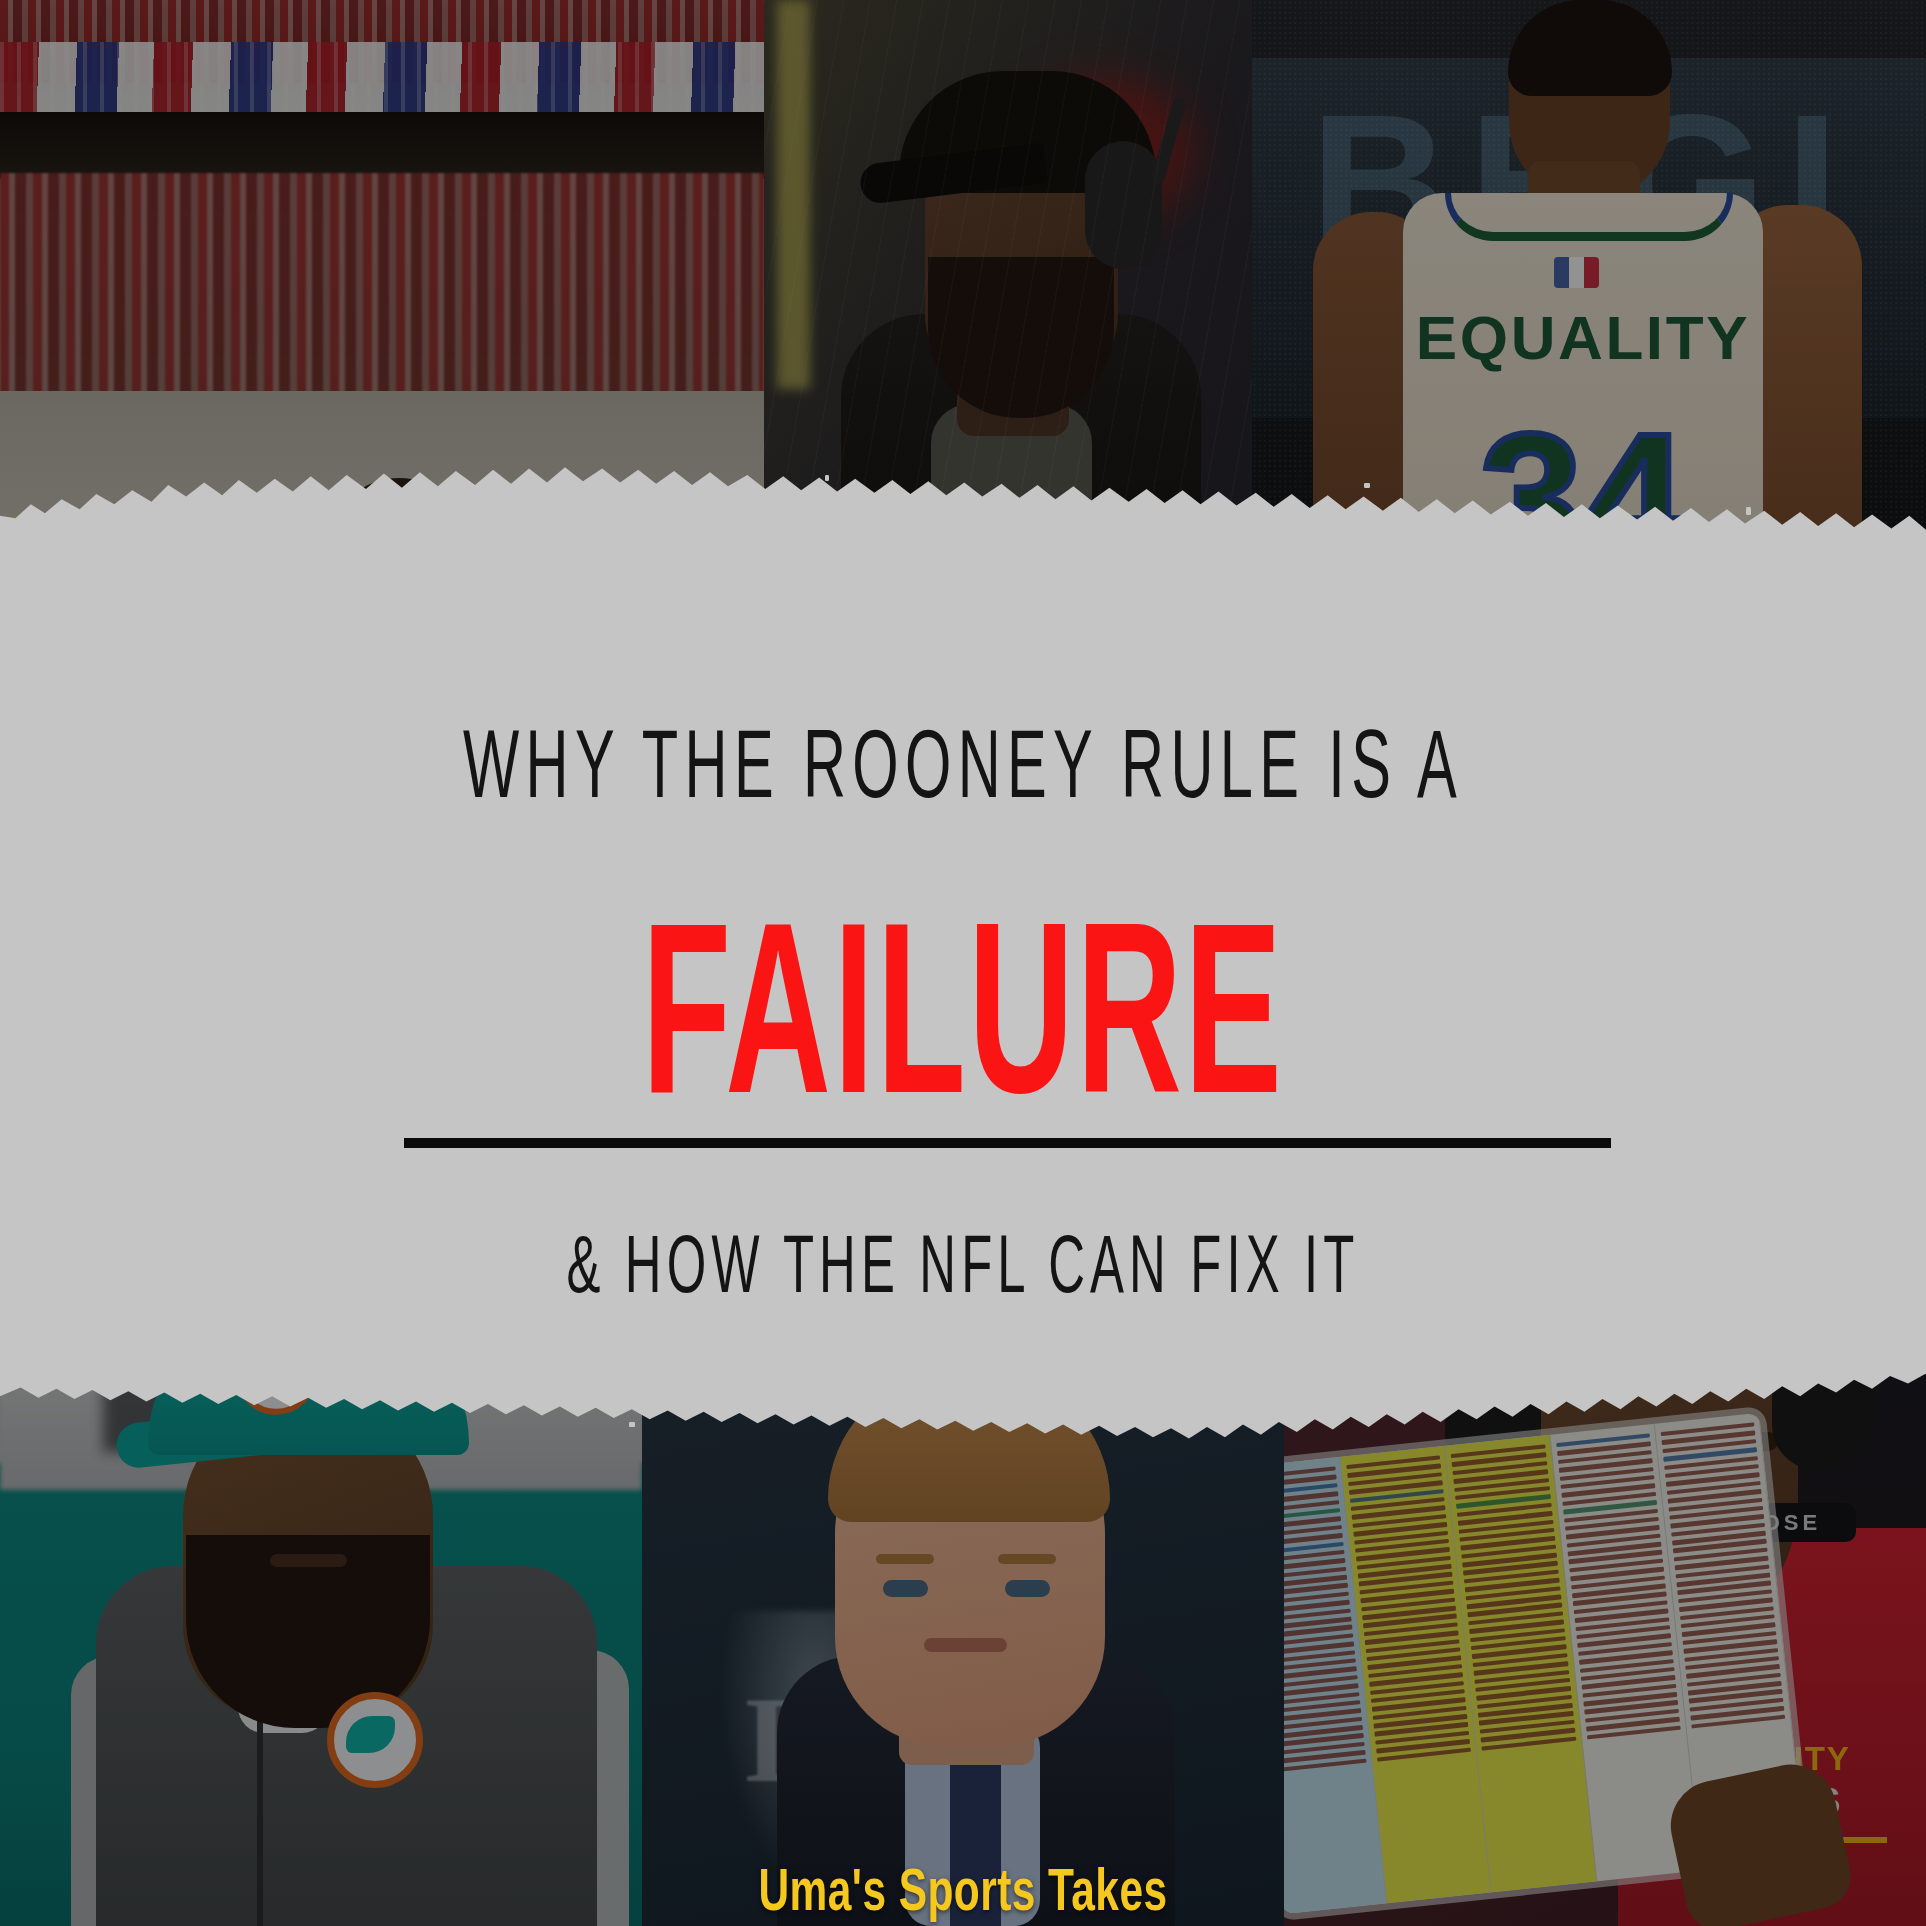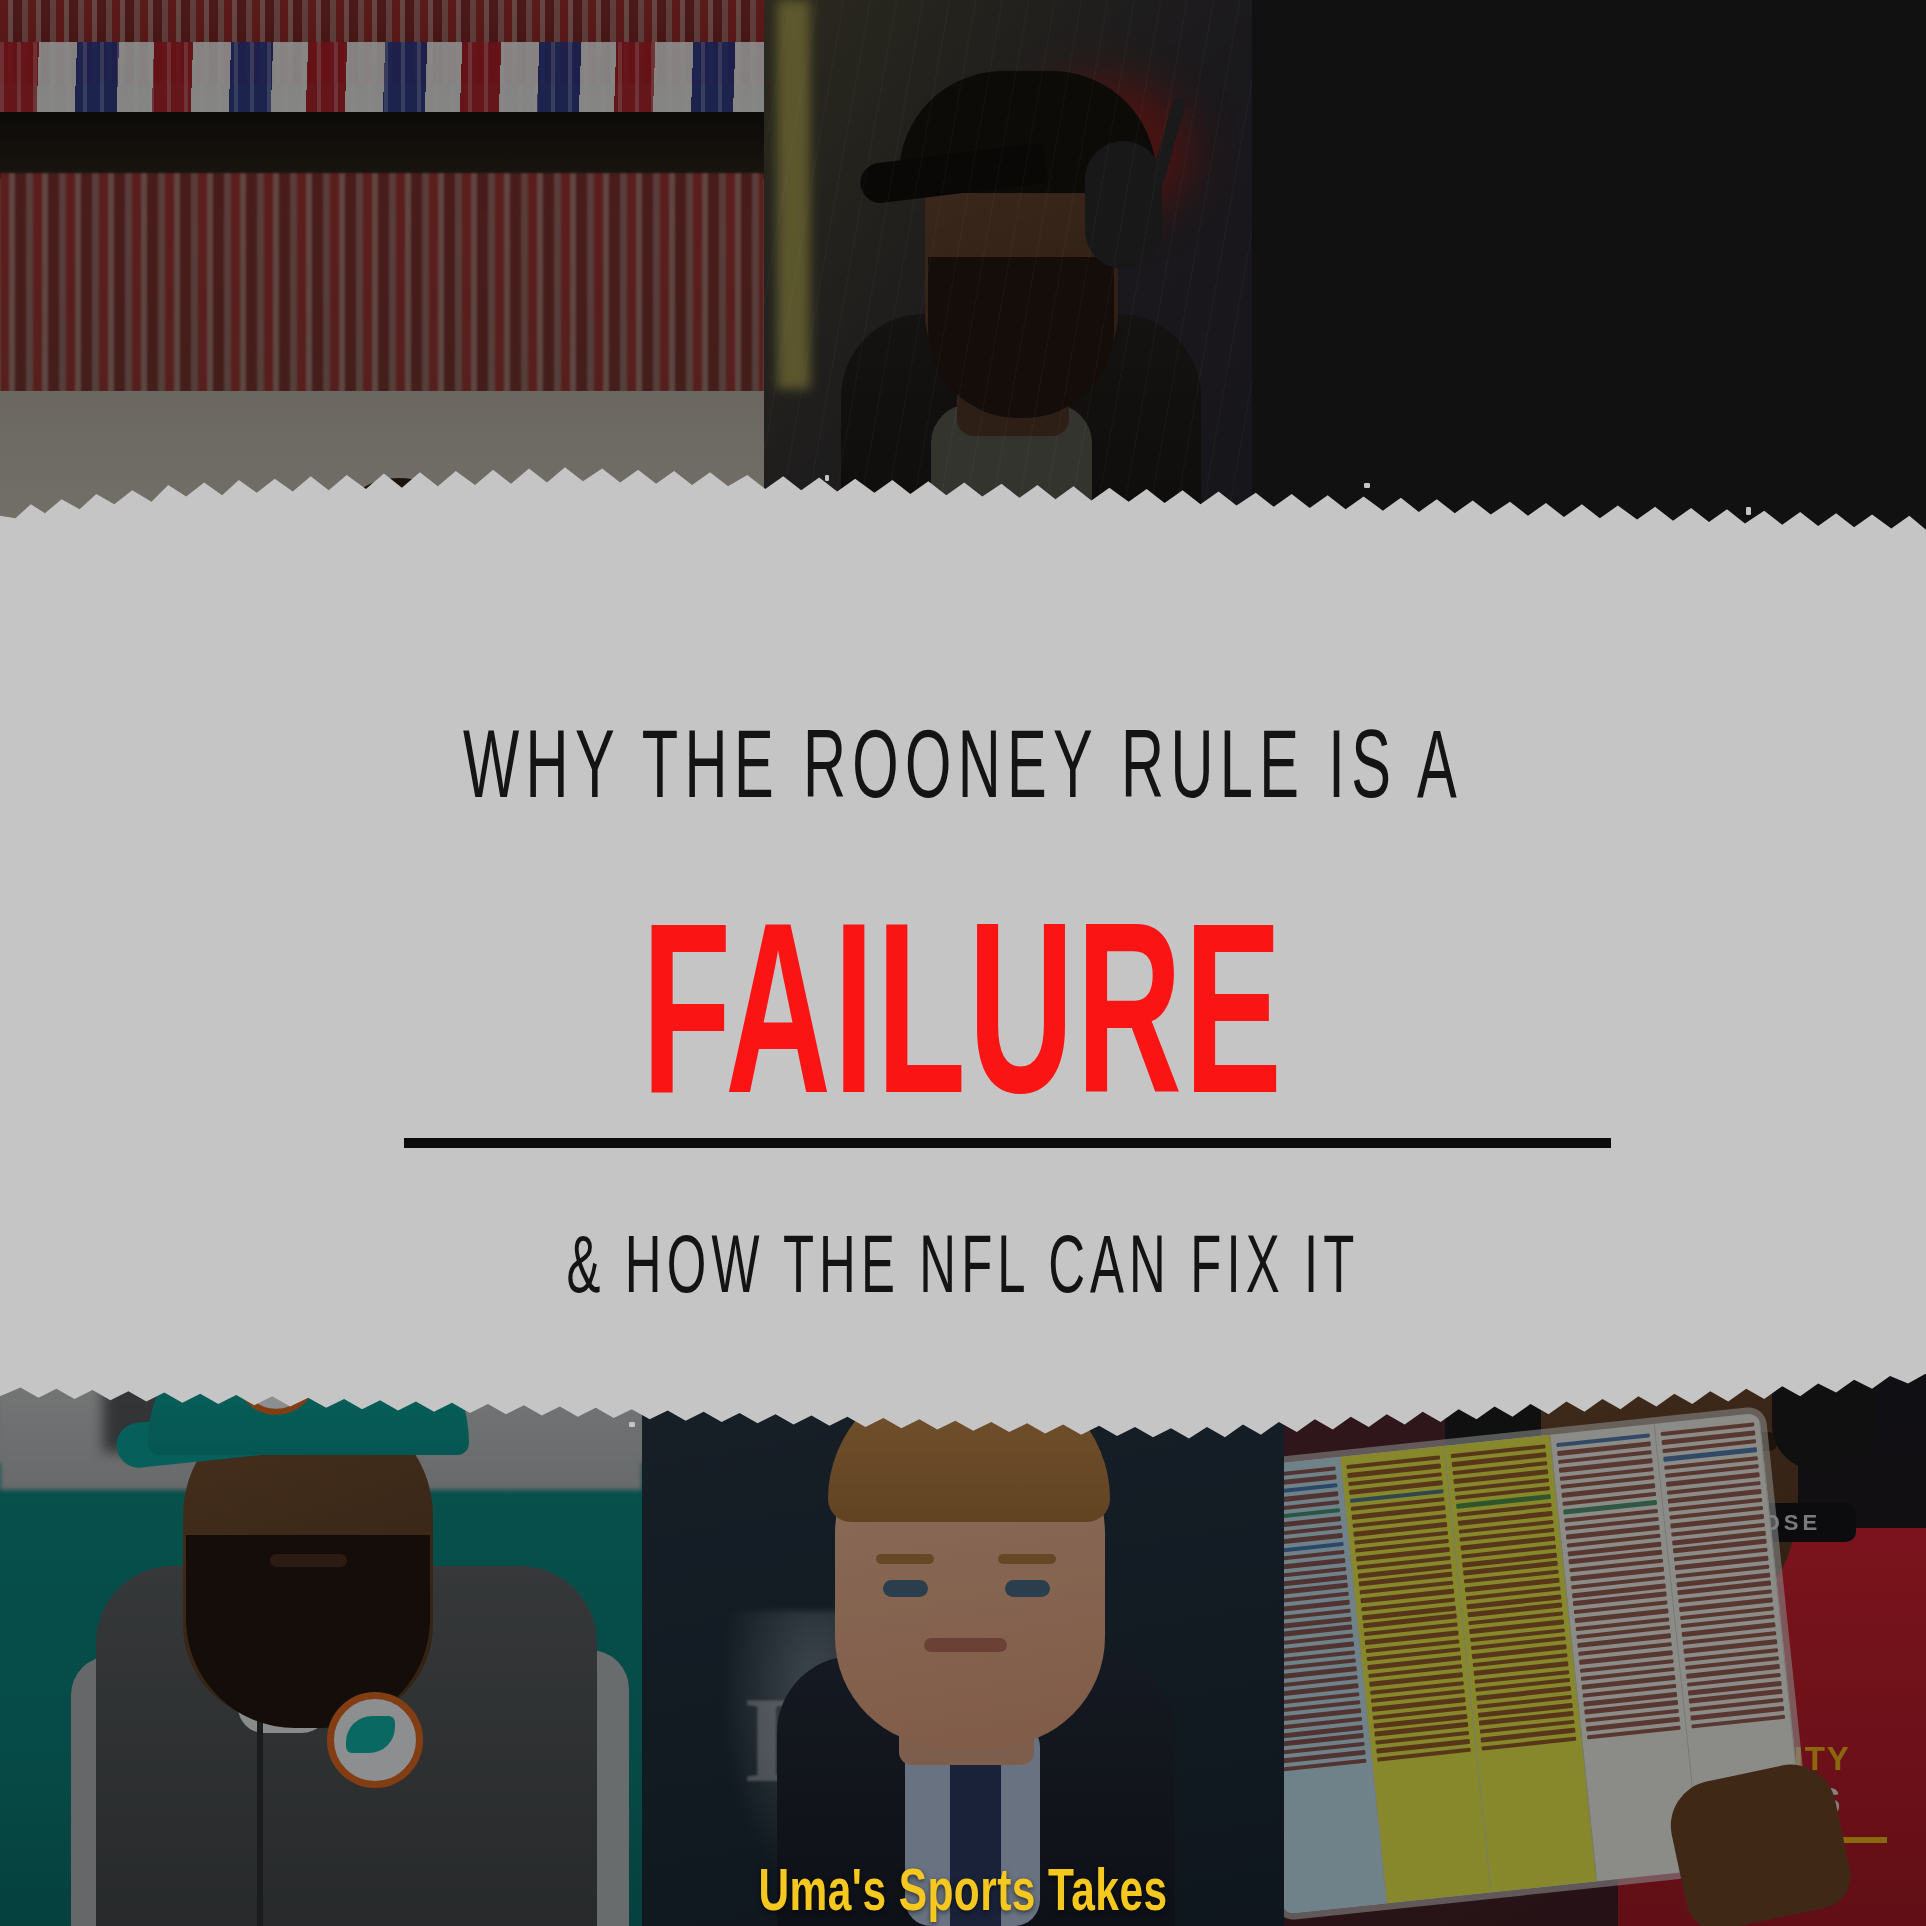--- a/index.html
+++ b/index.html
@@ -266,20 +266,36 @@
       <div class="tm-beard"></div>
       <div class="tm-cap"></div>
       <div class="tm-brim"></div>
       <div class="tm-hs"></div>
       <div class="tm-mic"></div>
       <div class="tm-cross"></div>
       <div class="rain"></div>
       <div class="dim"></div>
     </div>
 
+    <div class="photo p-equal">
+      <div class="eq-board"></div>
+      <div class="eq-bigtext">BEGI</div>
+      <div class="eq-dots"></div>
+      <div class="eq-armL"></div>
+      <div class="eq-armR"></div>
+      <div class="eq-head"></div>
+      <div class="eq-hair"></div>
+      <div class="eq-neck"></div>
+      <div class="eq-torso"></div>
+      <div class="eq-collar"></div>
+      <div class="eq-nba"></div>
+      <div class="eq-word">EQUALITY</div>
+      <div class="eq-num">34</div>
+      <div class="dim"></div>
+    </div>
   </div>
 
   <div class="strip bottom">
 
     <div class="photo p-flores">
       <div class="fl-blur"></div>
       <div class="fl-dark"></div>
       <div class="fl-sleeveL"></div>
       <div class="fl-sleeveR"></div>
       <div class="fl-vest"></div>

